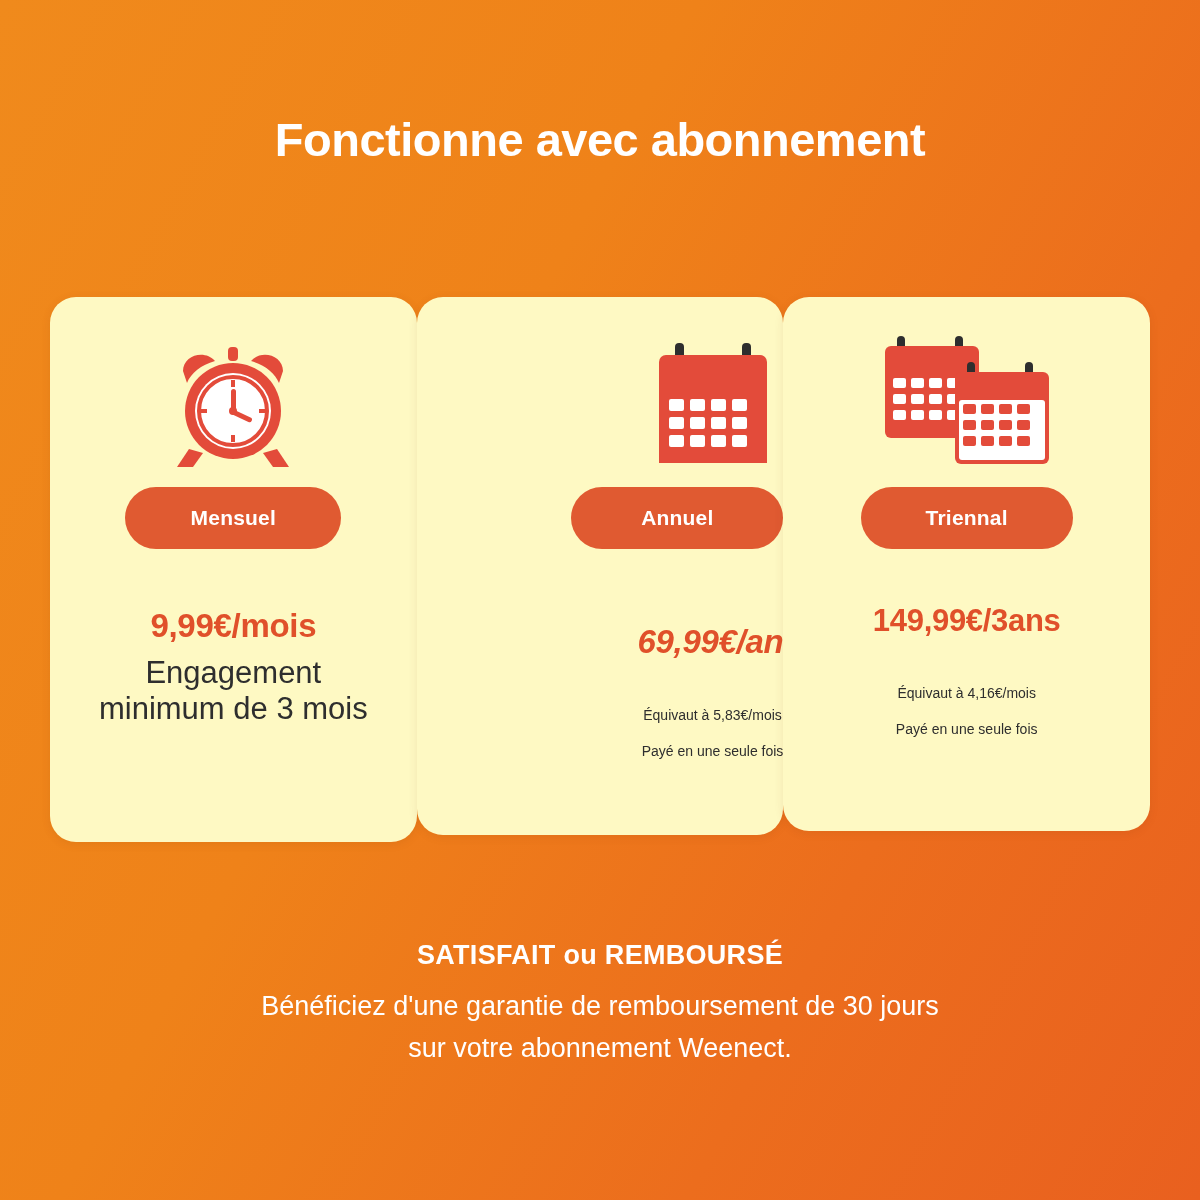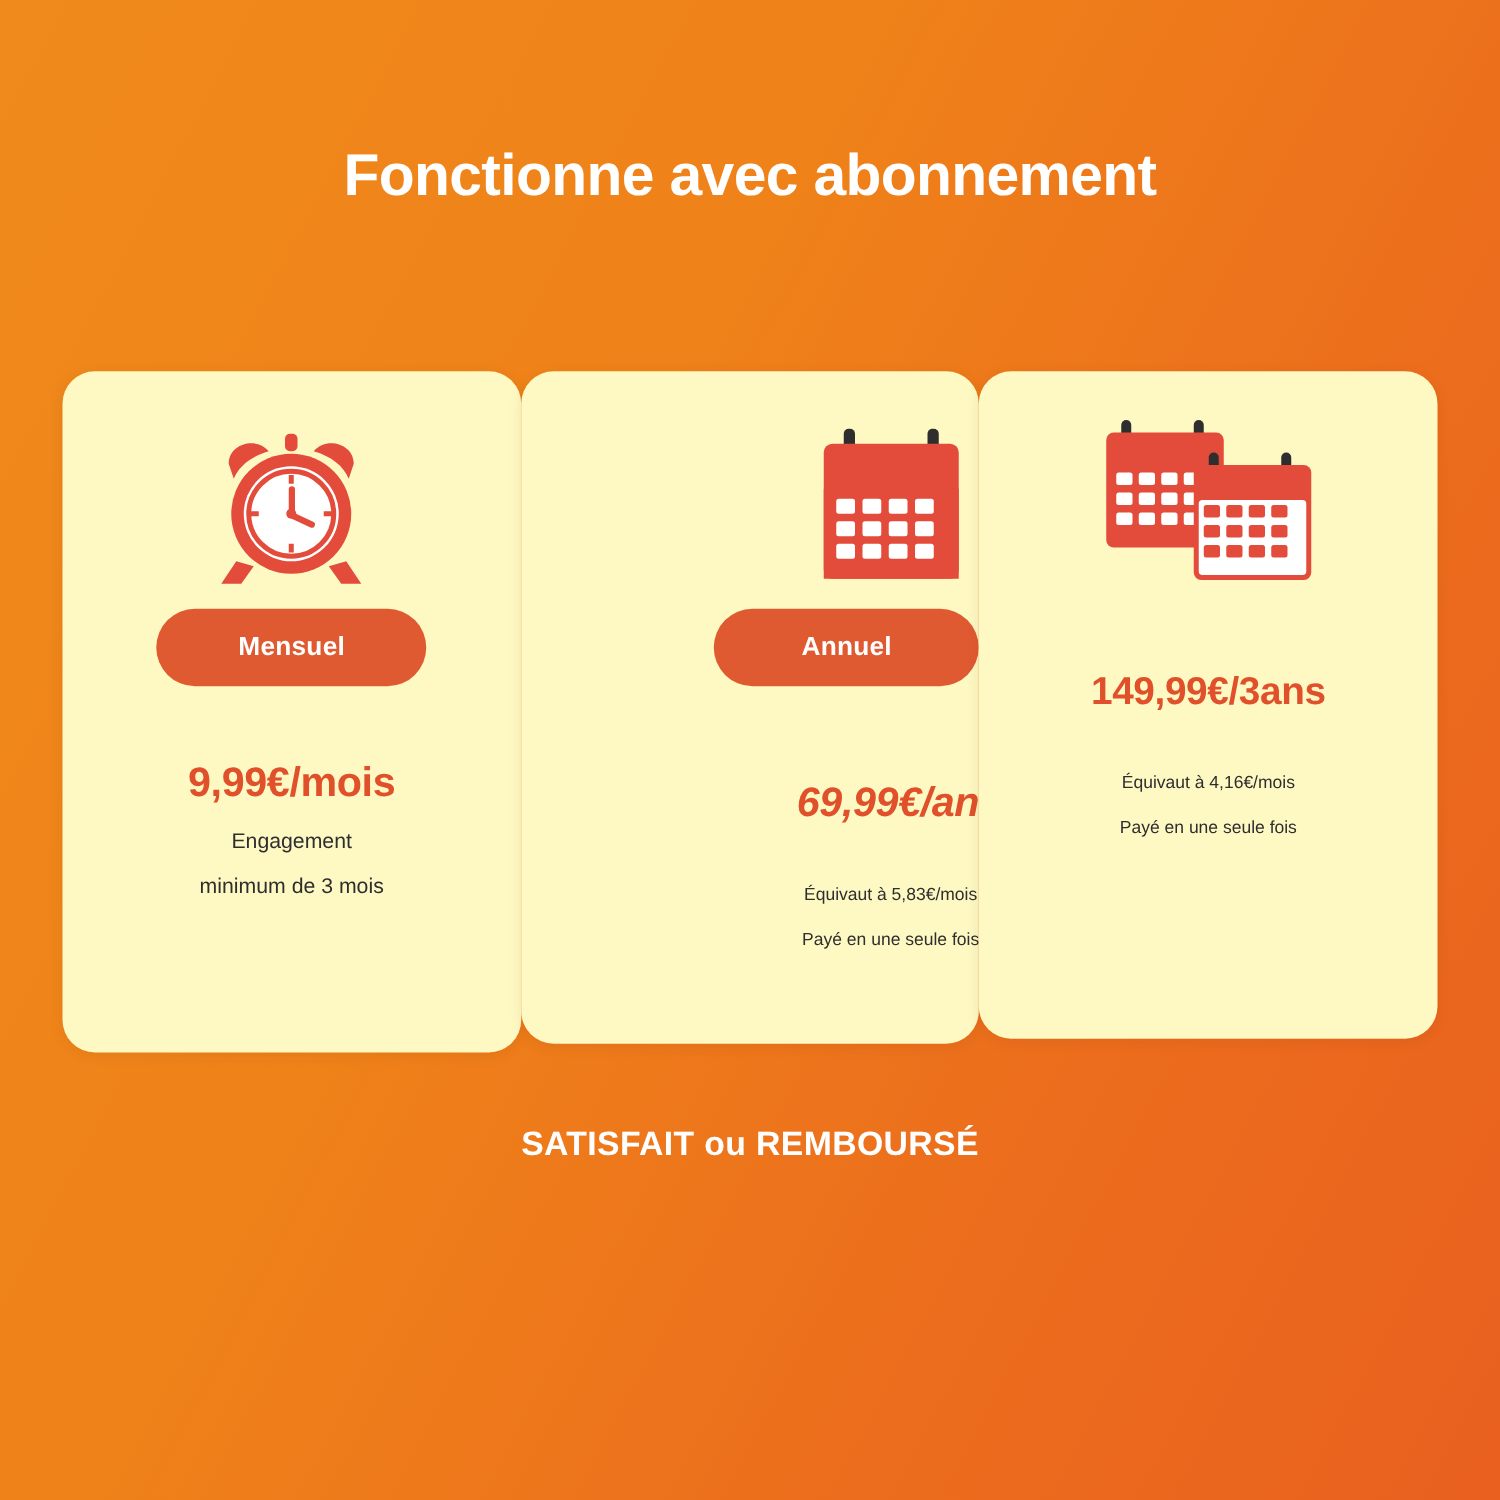--- a/index.html
+++ b/index.html
@@ -87,30 +87,30 @@
     font-weight: bold;
     margin-top: 58px;
     text-align: center;
     letter-spacing: -0.3px;
   }
   .card.annual .price   { margin-top: 74px; font-style: italic; }
   .card.triennal .price { margin-top: 54px; font-size: 31px; }
 
   .sub {
     color: #2e2e2e;
-    font-size: 17px;
+    font-size: 31px;
     line-height: 36px;
     text-align: center;
     margin-top: 10px;
   }
   .card.annual .sub, .card.triennal .sub { font-size: 14px; margin-top: 36px; }
 
   .footer {
     position: absolute;
-    top: 900px;
+    top: 940px;
     left: 0;
     width: 1200px;
     text-align: center;
     color: #ffffff;
   }
   .footer-title {
     font-size: 27px;
     font-weight: bold;
     letter-spacing: 0.3px;
   }
@@ -231,26 +231,31 @@
             <rect x="104" y="88" width="13" height="10" rx="2"></rect>
             <rect x="122" y="88" width="13" height="10" rx="2"></rect>
             <rect x="140" y="88" width="13" height="10" rx="2"></rect>
             <rect x="86" y="104" width="13" height="10" rx="2"></rect>
             <rect x="104" y="104" width="13" height="10" rx="2"></rect>
             <rect x="122" y="104" width="13" height="10" rx="2"></rect>
             <rect x="140" y="104" width="13" height="10" rx="2"></rect>
           </g>
         </svg>
       </div>
+      <div class="badge">Triennal</div>
       <div class="price">149,99€/3ans</div>
       <div class="sub">
         <div>Équivaut à 4,16€/mois</div>
         <div>Payé en une seule fois</div>
       </div>
     </div>
 
   </div>
 
   <div class="footer">
     <div class="footer-title">SATISFAIT ou REMBOURSÉ</div>
+    <div class="footer-text">
+      <div>Bénéficiez d'une garantie de remboursement de 30 jours</div>
+      <div>sur votre abonnement Weenect.</div>
+    </div>
   </div>
 
 </div>
 
 </body></html>

